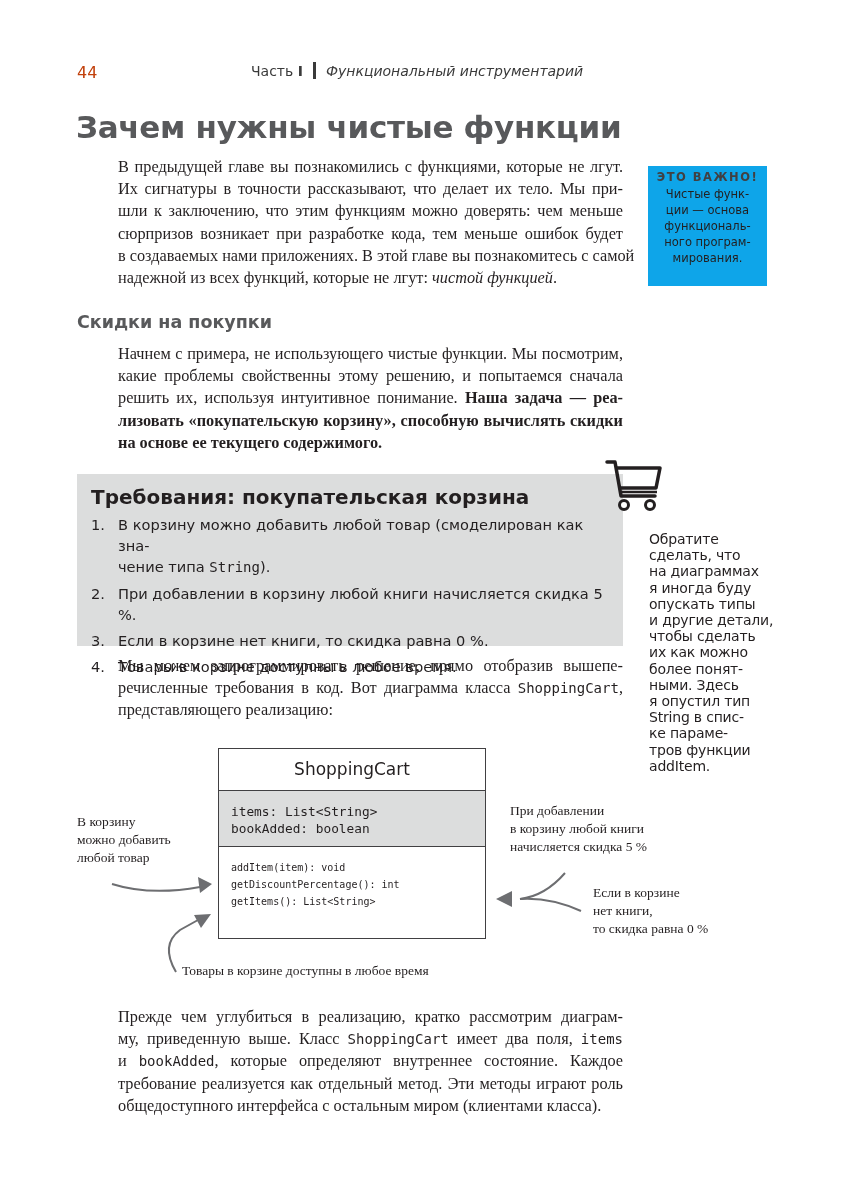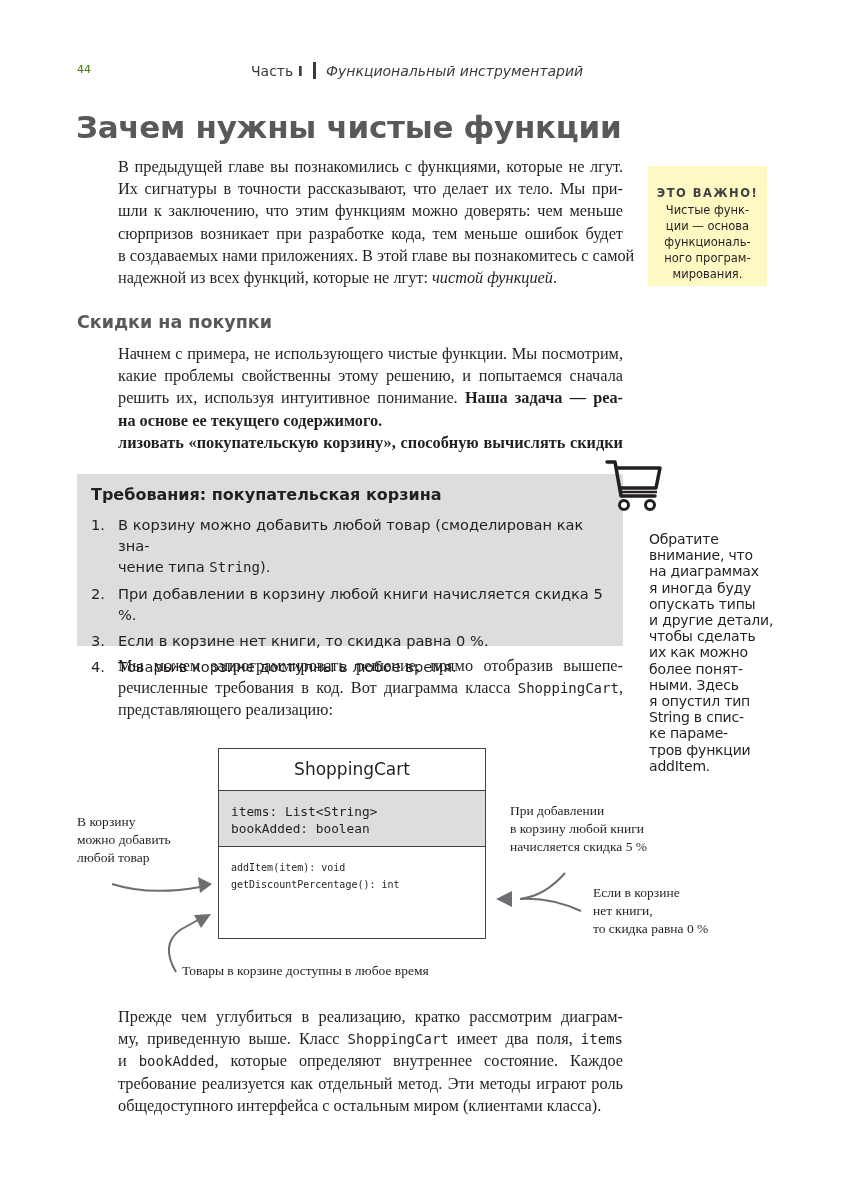--- a/index.html
+++ b/index.html
@@ -2,43 +2,43 @@
 <html><head>
 <meta charset="utf-8">
 <style>
   html, body { margin: 0; padding: 0; background: #ffffff; }
   body { width: 849px; height: 1200px; position: relative; overflow: hidden; color: #231f20; }
   .abs { position: absolute; }
   .sans { font-family: "DejaVu Sans", "Liberation Sans", sans-serif; }
   .serif { font-family: "Liberation Serif", "DejaVu Serif", serif; }
   .mono { font-family: "DejaVu Sans Mono", "Liberation Mono", monospace; }
 
-  #page-num { left: 77px; top: 63px; font-size: 11px; color: #4d7c0f; }
+  #page-num { left: 77px; top: 63px; font-size: 16px; color: #c2410c; }
   #running-head { left: 251px; top: 62px; font-size: 14px; color: #3a3a3a; white-space: nowrap; }
   #running-head .part b { font-weight: bold; }
   #running-head .sep { display: inline-block; width: 3px; height: 17px; background: #3a3a3a; vertical-align: -3px; margin: 0 10px 0 10px; }
   #running-head .chapter { font-style: italic; text-align: right; }
 
   #title { left: 76px; top: 109px; font-size: 31px; font-weight: bold; color: #58595b; letter-spacing: -0.3px; white-space: nowrap; }
 
   .para { font-size: 16.3px; line-height: 22.2px; text-align: justify; color: #231f20; }
   .para .line { display: block; text-align: justify; text-align-last: justify; white-space: nowrap; height: 22.2px; margin-left: 41px; }
   .para .line.last { text-align-last: left; }
   .para code, .code { font-family: "DejaVu Sans Mono", "Liberation Mono", monospace; font-size: 14px; }
 
   #intro { left: 77px; top: 156px; width: 546px; }
-  #note-important { left: 648px; top: 166px; width: 119px; height: 120px; background: #fef9c3; text-align: center; font-size: 11.5px; line-height: 16px; color: #231f20; padding-top: 19px; box-sizing: border-box; }
+  #note-important { left: 648px; top: 166px; width: 119px; height: 120px; background: #0ea5e9; text-align: center; font-size: 11.5px; line-height: 16px; color: #231f20; padding-top: 3px; box-sizing: border-box; }
   #note-important .h { font-weight: bold; letter-spacing: 1.5px; color: #414042; font-size: 11.5px; margin-bottom: 1px; }
 
   #sub-title { left: 77px; top: 312px; font-size: 17.5px; font-weight: bold; color: #58595b; white-space: nowrap; }
   #discount-para { left: 77px; top: 343px; width: 546px; }
   #discount-para b { font-weight: bold; }
 
   #req-box { left: 77px; top: 474px; width: 546px; height: 172px; background: #dcdddd; }
-  #req-title { left: 91px; top: 485px; font-size: 16px; font-weight: bold; color: #231f20; white-space: nowrap; }
+  #req-title { left: 91px; top: 485px; font-size: 20px; font-weight: bold; color: #231f20; white-space: nowrap; }
   #req-list { left: 91px; top: 514px; width: 525px; font-size: 14.6px; line-height: 21px; color: #231f20; }
   #req-list .item { position: relative; padding-left: 27px; margin-bottom: 5px; }
   #req-list .num { position: absolute; left: 0; top: 0; }
 
   #cart-icon { left: 603px; top: 456px; width: 62px; height: 56px; }
 
   #side-note { left: 649px; top: 531px; width: 140px; font-size: 14px; line-height: 16.2px; color: #231f20; font-family: "DejaVu Sans", sans-serif; letter-spacing: -0.2px; }
 
   #diagram-para { left: 77px; top: 655px; width: 546px; }
 
@@ -84,22 +84,22 @@
   <div>функциональ-</div>
   <div>ного програм-</div>
   <div>мирования.</div>
 </div>
 
 <div id="sub-title" class="abs sans">Скидки на покупки</div>
 <div id="discount-para" class="abs para serif">
   <span class="line">Начнем с примера, не использующего чистые функции. Мы посмотрим,</span>
   <span class="line">какие проблемы свойственны этому решению, и попытаемся сначала</span>
   <span class="line"><span>решить их, используя интуитивное понимание. </span><b>Наша задача — реа-</b></span>
+  <span class="line"><b>лизовать «покупательскую корзину», способную вычислять скидки</b></span>
   <span class="line last"><b>на основе ее текущего содержимого.</b></span>
-  <span class="line"><b>лизовать «покупательскую корзину», способную вычислять скидки</b></span>
 </div>
 
 <div id="req-box" class="abs"></div>
 <div id="req-title" class="abs sans">Требования: покупательская корзина</div>
 <div id="req-list" class="abs sans">
   <div class="item">
     <span class="num">1.</span>
     <span>В корзину можно добавить любой товар (смоделирован как зна-<br>чение типа <span class="code">String</span><span>).</span></span>
   </div>
   <div class="item">
@@ -119,21 +119,21 @@
 <svg id="cart-icon" class="abs" viewBox="0 0 62 56">
   <path d="M4 6 L12 6 L18 40 L52 40" fill="none" stroke="#231f20" stroke-width="3.5" stroke-linejoin="round" stroke-linecap="round"></path>
   <path d="M13 12 L57 12 L53 32 L17 32" fill="none" stroke="#231f20" stroke-width="3.5" stroke-linejoin="round"></path>
   <path d="M16 36 L54 36" fill="none" stroke="#231f20" stroke-width="2.5"></path>
   <circle cx="21" cy="49" r="4.5" fill="#fff" stroke="#231f20" stroke-width="3"></circle>
   <circle cx="47" cy="49" r="4.5" fill="#fff" stroke="#231f20" stroke-width="3"></circle>
 </svg>
 
 <div id="side-note" class="abs">
   <div>Обратите</div>
-  <div>внимание, что</div>
+  <div>сделать, что</div>
   <div>на диаграммах</div>
   <div>я иногда буду</div>
   <div>опускать типы</div>
   <div>и другие детали,</div>
   <div>чтобы сделать</div>
   <div>их как можно</div>
   <div>более понят-</div>
   <div>ными. Здесь</div>
   <div>я опустил тип</div>
   <div>String в спис-</div>
@@ -150,20 +150,21 @@
 
 <div id="uml" class="abs">
   <div class="name">ShoppingCart</div>
   <div class="fields mono">
     <div class="row">items: List&lt;String&gt;</div>
     <div class="row">bookAdded: boolean</div>
   </div>
   <div class="methods mono">
     <div class="row">addItem(item): void</div>
     <div class="row">getDiscountPercentage(): int</div>
+    <div class="row">getItems(): List&lt;String&gt;</div>
   </div>
 </div>
 
 <div id="anno-add" class="abs anno serif">
   <div>В корзину</div>
   <div>можно добавить</div>
   <div>любой товар</div>
 </div>
 <div id="anno-book" class="abs anno serif">
   <div>При добавлении</div>

